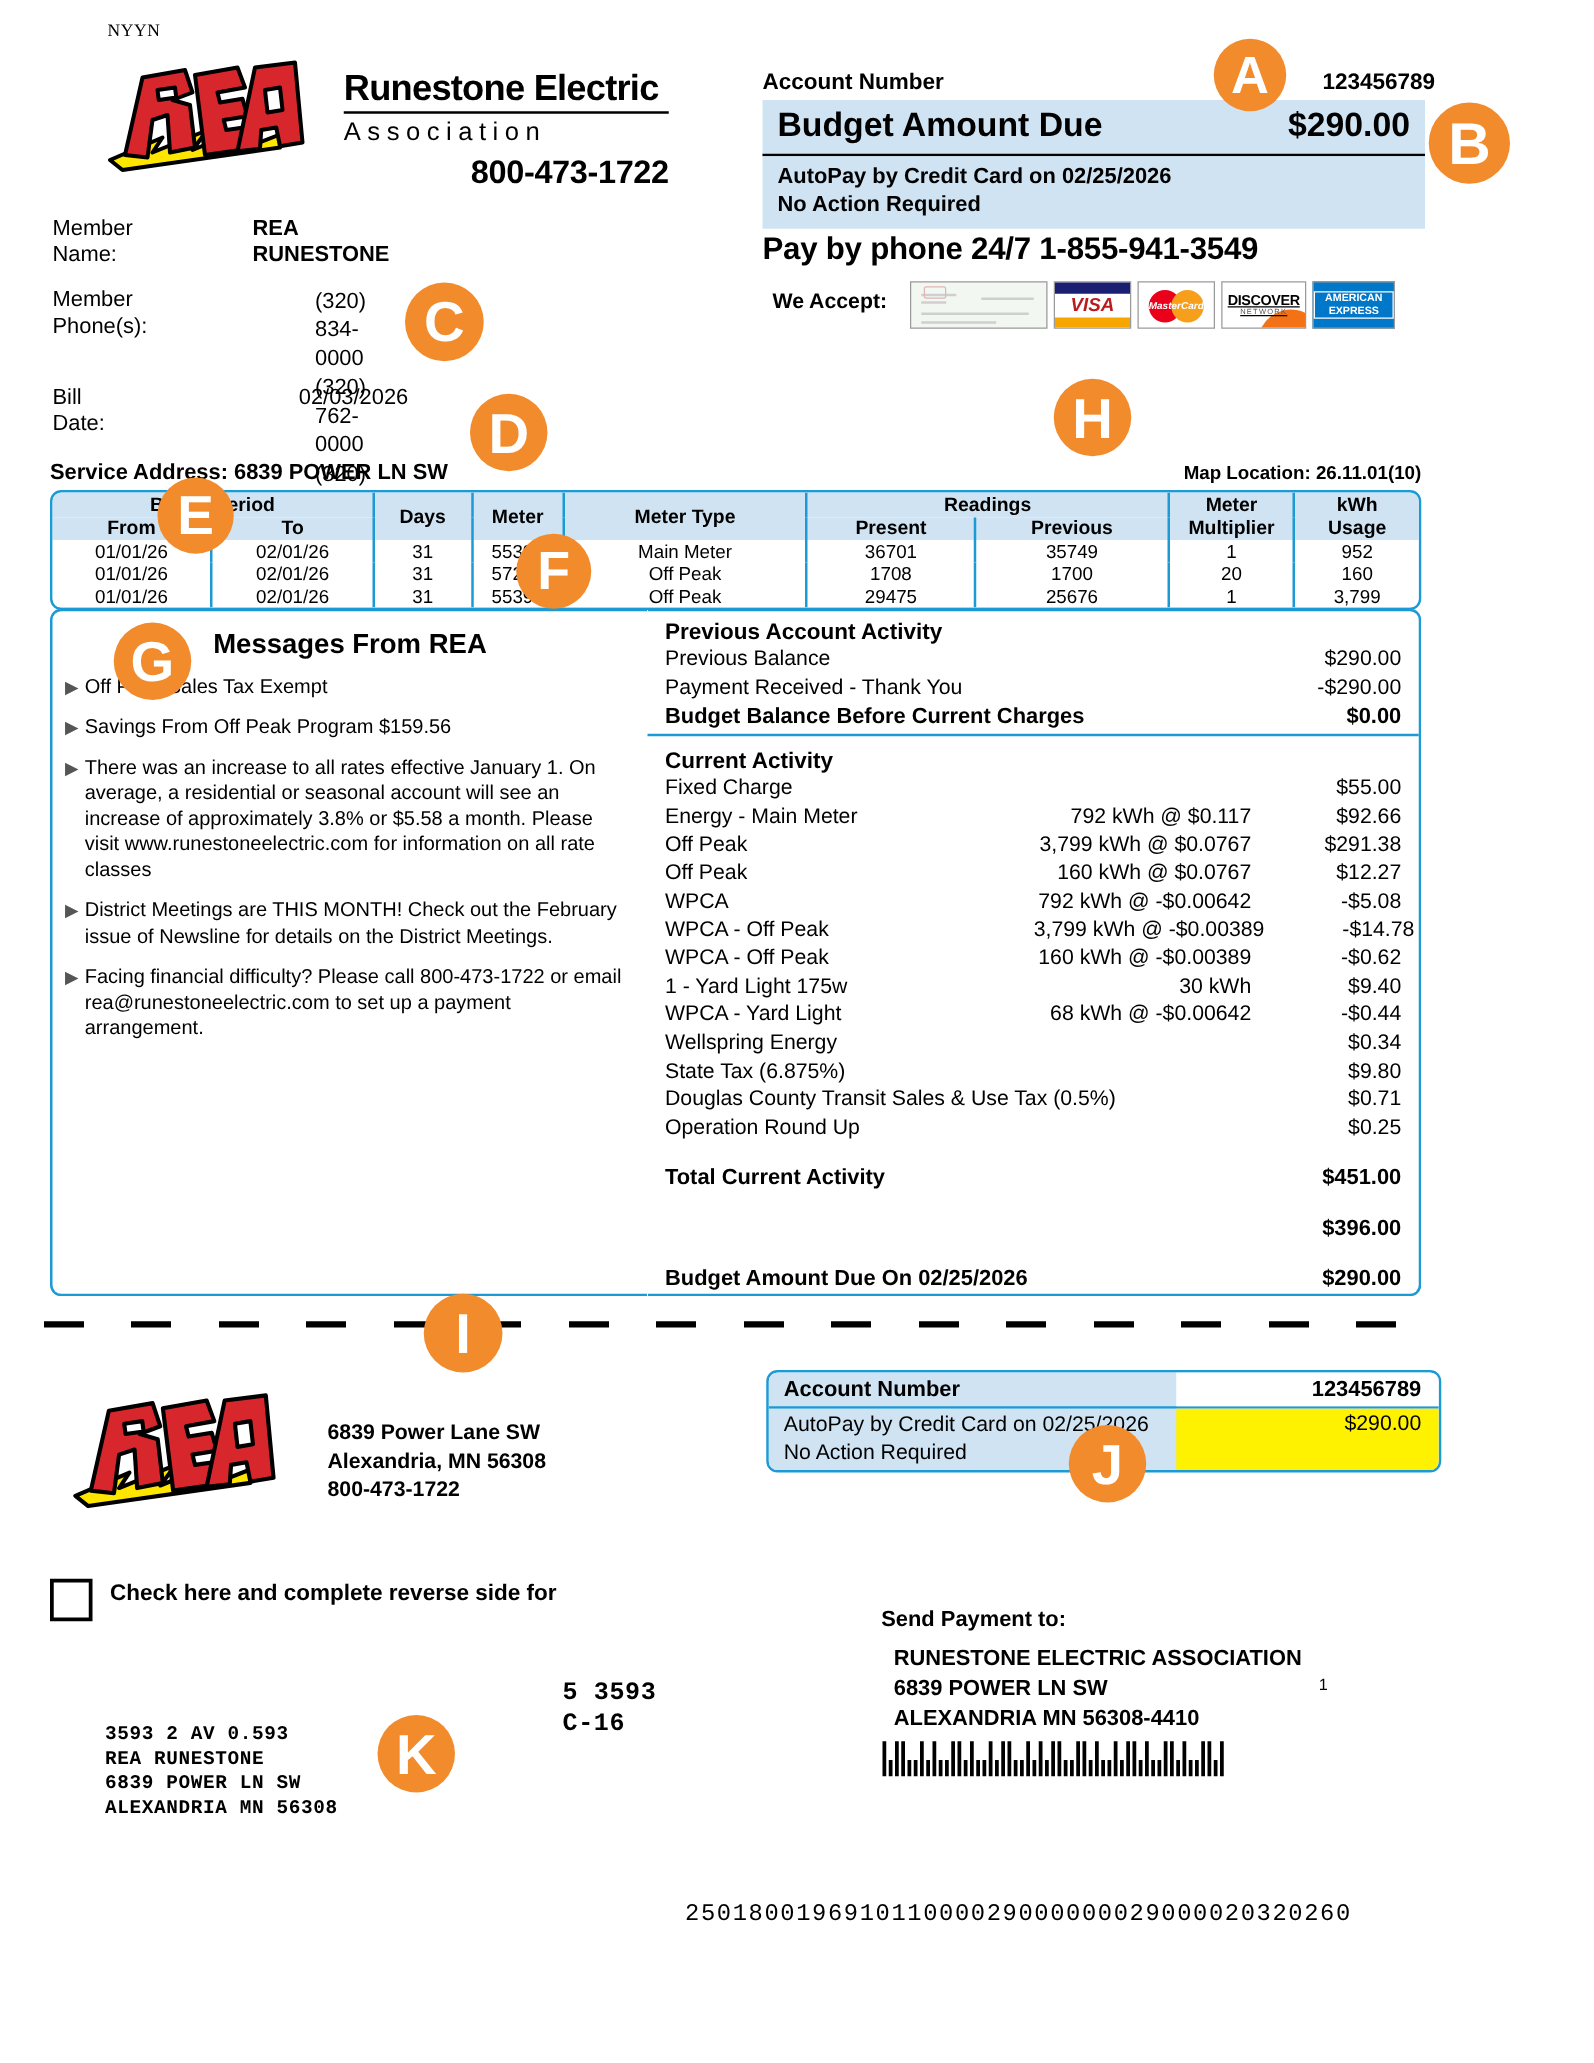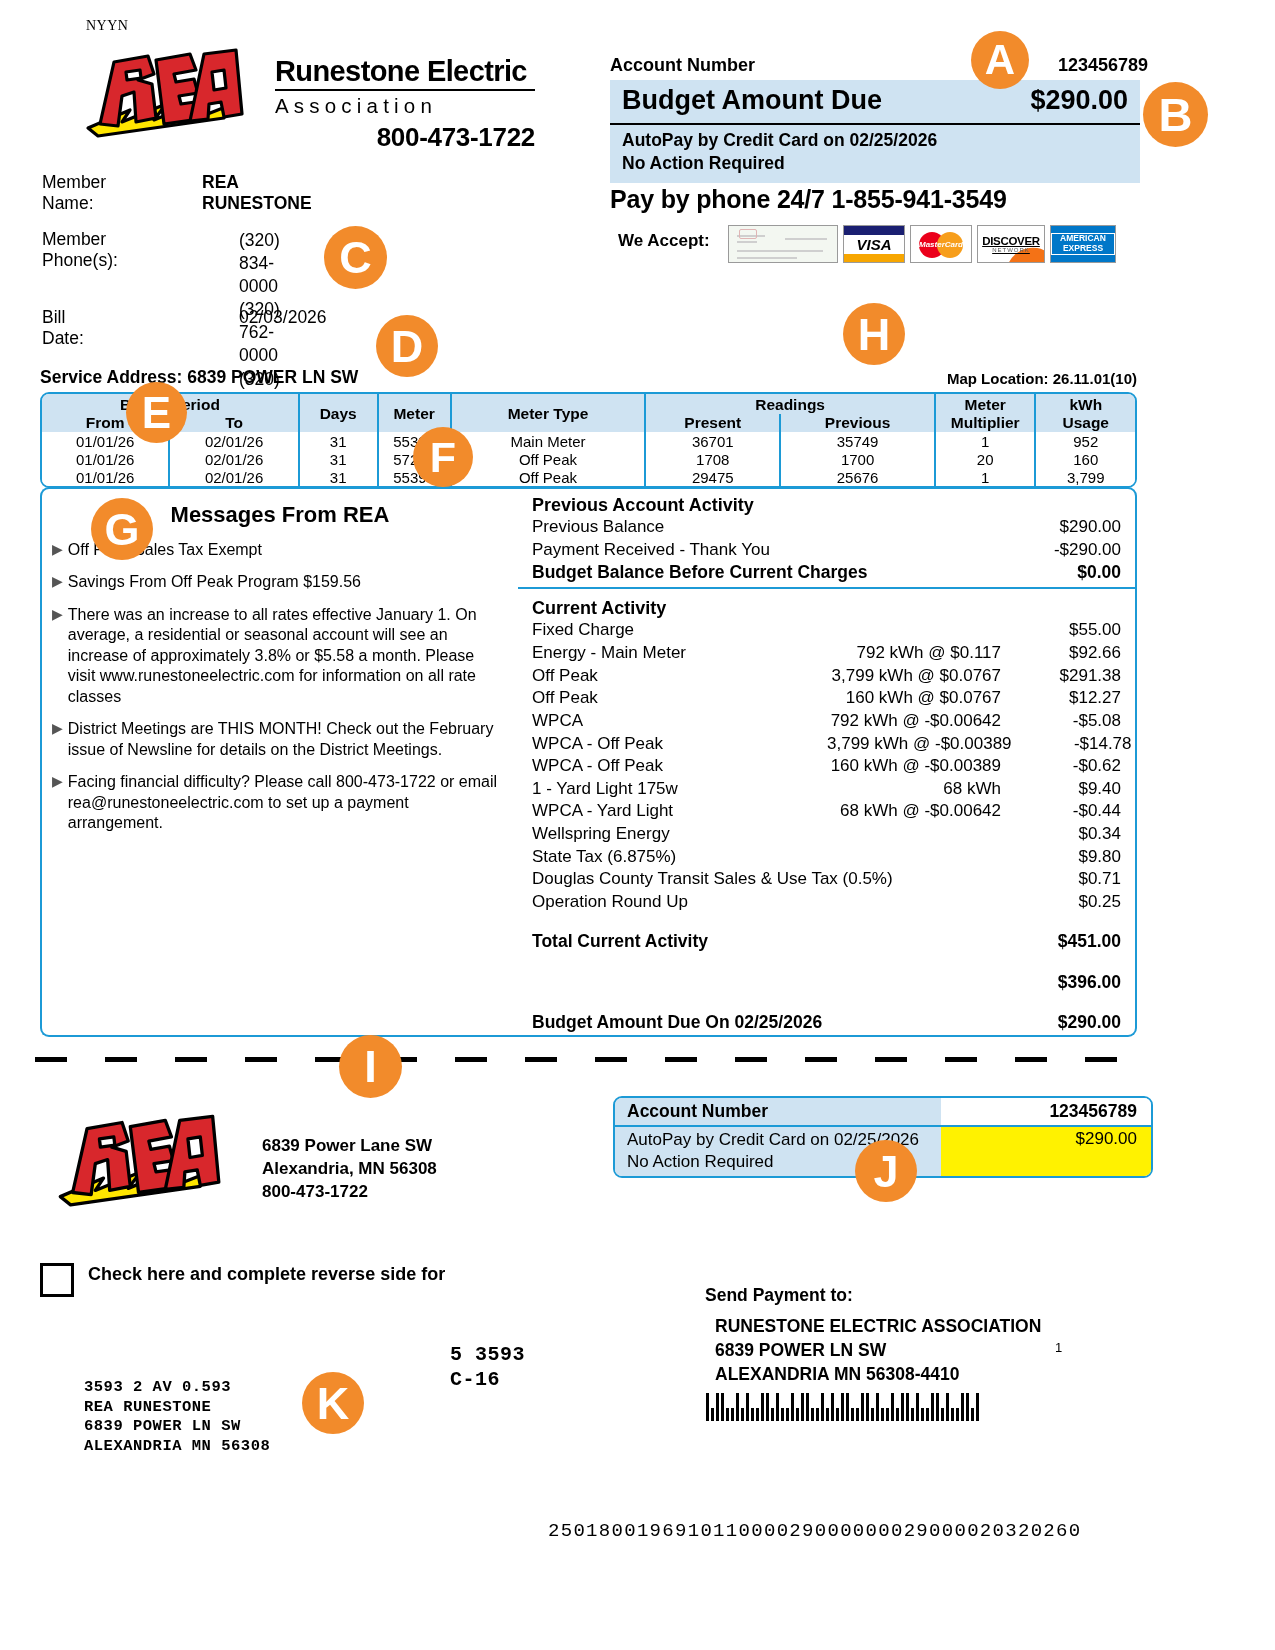--- a/index.html
+++ b/index.html
@@ -59,21 +59,21 @@
   .bbox-sub { background:#CFE3F2; padding:4px 12px 8px 12px; font-size:17.5px; font-weight:bold; line-height:1.32; }
   #payphone { left:610px; top:185px; font-size:25px; font-weight:bold; letter-spacing:-0.2px;}
   #weaccept { left:618px; top:231px; font-size:17px; font-weight:bold; }
   #cards { left:728px; top:225px; display:flex; gap:5px; align-items:center;}
 
   .card { height:38px; border:1px solid #9a9a9a; background:#fff; display:flex; flex-direction:column; align-items:center; justify-content:center; }
   .card-check { width:110px; background:#f3f7f1; position:relative; overflow:hidden; }
   .card-check .cl { position:absolute; background:#cfcfcf; height:2px; }
   .card-visa { width:62px; padding:0; background:#fff; }
   .card-visa .vb { height:9px; width:100%; background:#1A1F71; }
-  .card-visa .vt { font-size:15px; font-weight:bold; font-style:italic; color:#000000; line-height:1; padding:2px 0;}
+  .card-visa .vt { font-size:15px; font-weight:bold; font-style:italic; color:#b91c1c; line-height:1; padding:2px 0;}
   .card-visa .vy { height:8px; width:100%; background:#F7A600; }
   .card-mc { width:62px; position:relative; }
   .card-mc .c1,.card-mc .c2 { position:absolute; top:6px; width:26px; height:26px; border-radius:50%; }
   .card-mc .c1 { left:8px; background:#EB001B; }
   .card-mc .c2 { right:8px; background:#F79E1B; }
   .card-mc .mt { position:absolute; left:0; right:0; top:14px; text-align:center; font-size:8px; font-weight:bold; color:#fff; font-style:italic; z-index:3;}
   .card-disc { width:68px; position:relative; overflow:hidden;text-decoration:underline; }
   .card-disc .dt { font-size:11.5px; font-weight:bold; letter-spacing:-0.3px; }
   .card-disc .dn { font-size:6px; letter-spacing:1px; color:#555; }
   .card-disc .darc { position:absolute; right:-14px; bottom:-16px; width:56px; height:30px; background:#F47216; border-radius:50% 50% 0 0 / 100% 100% 0 0; transform:rotate(-14deg);}
@@ -184,21 +184,21 @@
     <div class="brand-phone">800-473-1722</div>
   </div>
 
   <div class="lblrow" style="left:42px; top:172px;">
     <span class="lab">Member Name:</span>
     <span class="val b">REA RUNESTONE</span>
   </div>
 
   <div class="lblrow" style="left:42px; top:229px;">
     <span class="lab">Member Phone(s):</span>
-    <span class="val" style="left:197px; line-height:1.32;">
+    <span class="val" style="left:210px; line-height:1.32;">
       <div>(320) 834-0000</div>
       <div>(320) 762-0000</div>
       <div>(320) 766-0000</div>
     </span>
   </div>
 
   <div class="lblrow" style="left:42px; top:307px;">
     <span class="lab">Bill Date:</span>
     <span class="val" style="left:197px;">02/03/2026</span>
   </div>
@@ -394,21 +394,21 @@
         <span class="q">3,799 kWh @ -$0.00389</span>
         <span class="m">-$14.78</span>
       </div>
       <div class="row">
         <span class="d">WPCA - Off Peak</span>
         <span class="q">160 kWh @ -$0.00389</span>
         <span class="m">-$0.62</span>
       </div>
       <div class="row">
         <span class="d">1 - Yard Light 175w</span>
-        <span class="q">68 kWh</span>
+        <span class="q">30 kWh</span>
         <span class="m">$9.40</span>
       </div>
       <div class="row">
         <span class="d">WPCA - Yard Light</span>
         <span class="q">68 kWh @ -$0.00642</span>
         <span class="m">-$0.44</span>
       </div>
       <div class="row">
         <span class="d">Wellspring Energy</span>
         <span class="q"></span>

